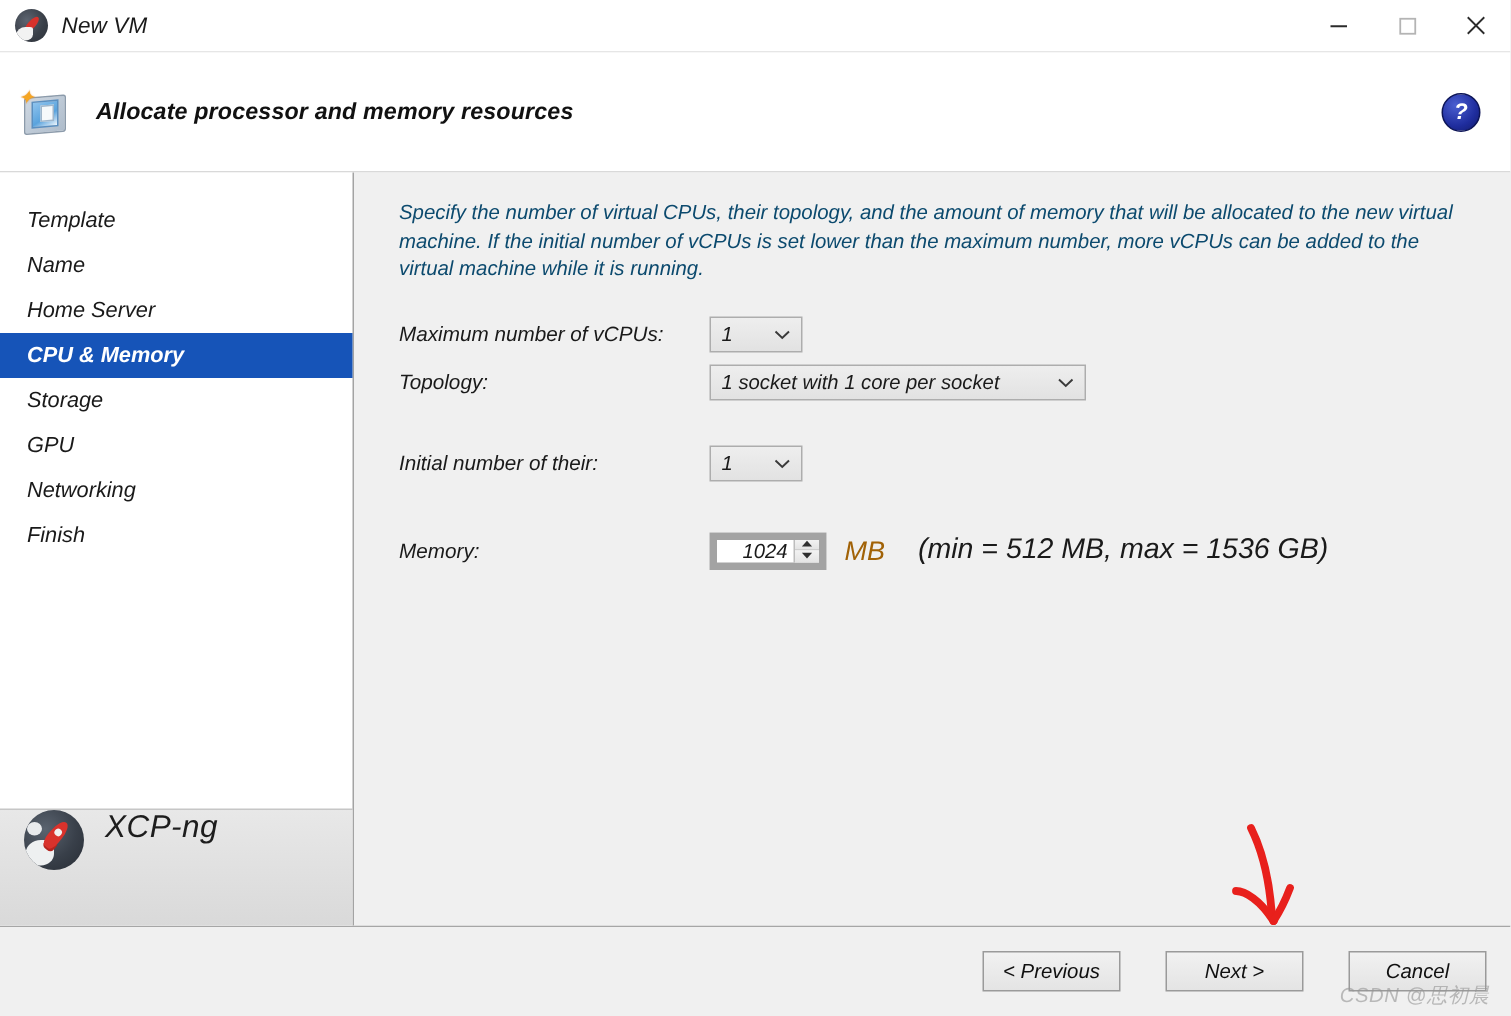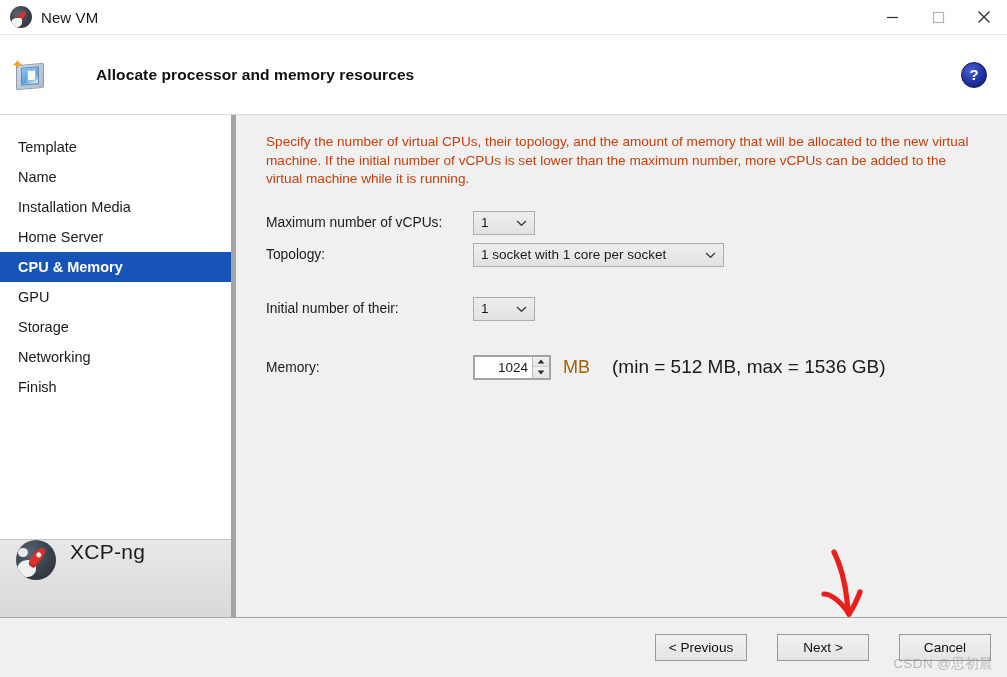--- a/index.html
+++ b/index.html
@@ -7,21 +7,21 @@
     margin: 0; padding: 0;
     width: 1007px; height: 677px;
     background: #f0f0f0;
     font-family: "Liberation Sans", sans-serif;
     overflow: hidden;
   }
   .window {
     position: relative;
     width: 1007px; height: 677px;
     background: #f0f0f0;
-    display: flex; flex-direction: column;
+    display: flex; flex-direction: column; font-style: italic;
   }
 
   
   .titlebar {
     height: 35px;
     background: #ffffff;
     display: flex; align-items: center;
     flex: none;
     border-bottom: 1px solid #e6e6e6;
   }
@@ -98,21 +98,20 @@
   }
   .hi-spark {
     position: absolute; left: 0px; top: 0px;
     width: 12px; height: 12px;
     color: #f5a623; font-size: 13px; line-height: 12px;
     text-shadow: 0 0 1px #e07b12;
   }
   .header-title {
     font-size: 15.5px; font-weight: bold; color: #111111;
     letter-spacing: .1px;
-    margin-left: 32px;
   }
   .help-icon {
     position: absolute; right: 20px; top: 50%;
     transform: translateY(-50%);
     width: 26px; height: 26px; border-radius: 50%;
     background: radial-gradient(circle at 35% 30%, #4a5fd0 0%, #1f2d9e 60%, #121a6b 100%);
     border: 1px solid #0d1557;
     display: flex; align-items: center; justify-content: center;
     color: #ffffff; font-size: 15px; font-weight: bold;
     line-height: 1;
@@ -123,21 +122,21 @@
     flex: 1 1 auto;
     display: flex;
     min-height: 0;
     border-bottom: 1px solid #a6a6a6;
   }
 
   
   .sidebar {
     width: 236px; flex: none;
     background: #ffffff;
-    border-right: 5px solid #a3a3a3;
+    border-right: 1px solid #a3a3a3;
     display: flex; flex-direction: column;
     position: relative;
   }
   .nav {
     padding-top: 17px;
     display: flex; flex-direction: column;
   }
   .nav-item {
     height: 30px;
     display: flex; align-items: center;
@@ -202,21 +201,21 @@
 
   
   .content {
     flex: 1 1 auto;
     background: #f0f0f0;
     padding: 18px 22px 0 30px;
     position: relative;
     min-width: 0;
   }
   .desc {
-    font-size: 13.6px; color: #c2410c;
+    font-size: 13.6px; color: #0c4a6e;
     line-height: 18.5px;
     max-width: 715px;
     margin: 0 0 22px 0;
   }
 
   .form { position: relative; }
   .row {
     display: flex; align-items: center;
     margin-bottom: 8px;
   }
@@ -243,21 +242,21 @@
     width: 11px; height: 7px;
   }
 
   .gap-row { height: 22px; }
   .gap-row2 { height: 26px; }
 
   
   .spin-wrap {
     width: 78px; height: 25px;
     background: #ffffff;
-    border: 2px solid #a3a3a3;
+    border: 5px solid #a3a3a3;
     display: flex; align-items: stretch;
   }
   .spin-val {
     flex: 1 1 auto;
     display: flex; align-items: center; justify-content: flex-end;
     padding-right: 4px;
     font-size: 13.5px; color: #1a1a1a;
   }
   .spin-btns {
     width: 17px; flex: none;
@@ -359,33 +358,30 @@
 
     <div class="sidebar">
       <div class="nav">
         <div class="nav-item">
           <span>Template</span>
         </div>
         <div class="nav-item">
           <span>Name</span>
         </div>
         <div class="nav-item">
-          <span>Installation Media</span>
-        </div>
-        <div class="nav-item">
           <span>Home Server</span>
         </div>
         <div class="nav-item selected">
           <span>CPU &amp; Memory</span>
         </div>
         <div class="nav-item">
+          <span>Storage</span>
+        </div>
+        <div class="nav-item">
           <span>GPU</span>
-        </div>
-        <div class="nav-item">
-          <span>Storage</span>
         </div>
         <div class="nav-item">
           <span>Networking</span>
         </div>
         <div class="nav-item">
           <span>Finish</span>
         </div>
       </div>
 
       <div class="brand">

